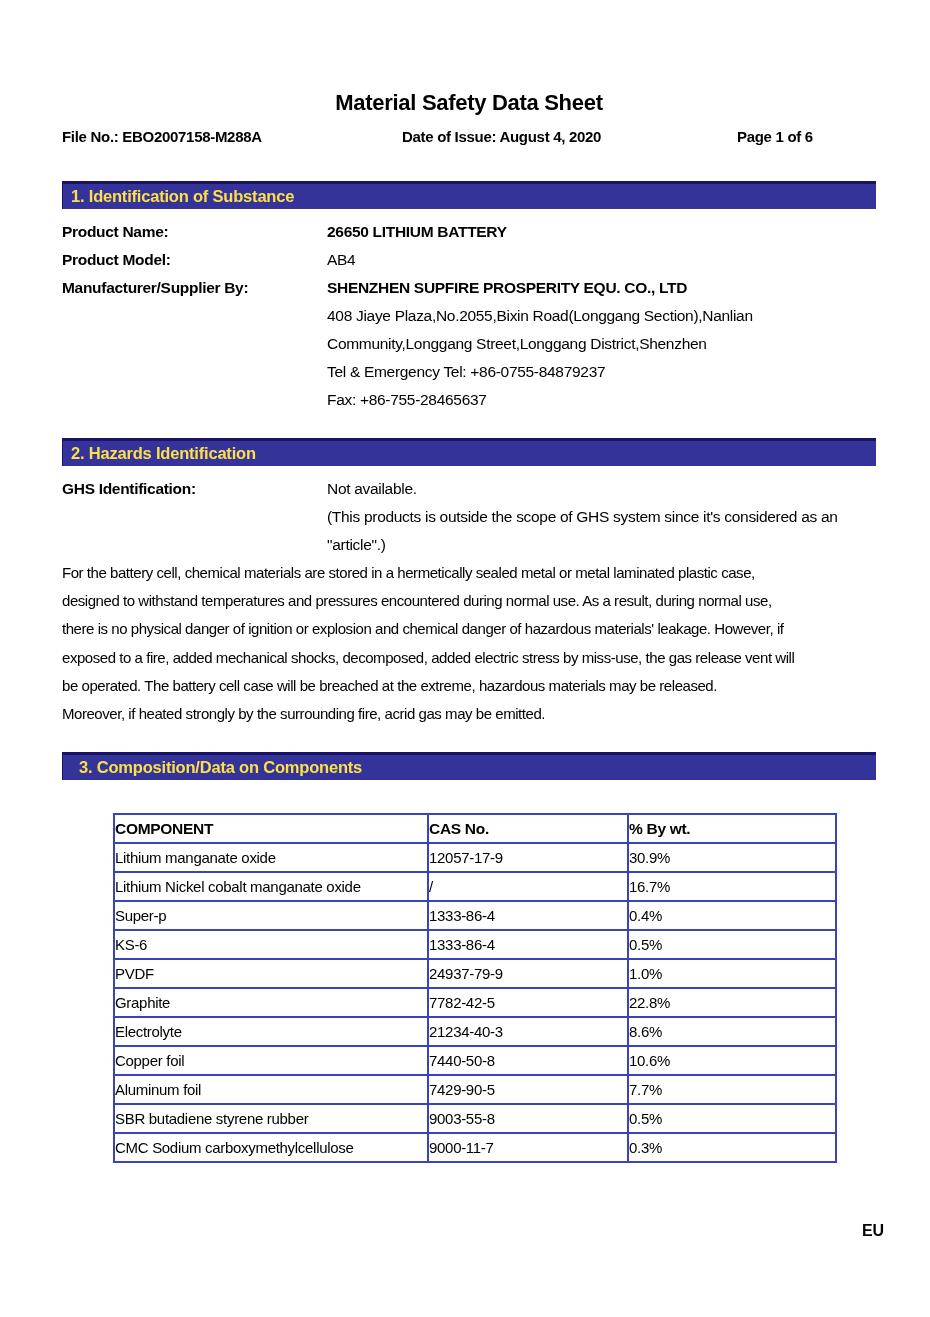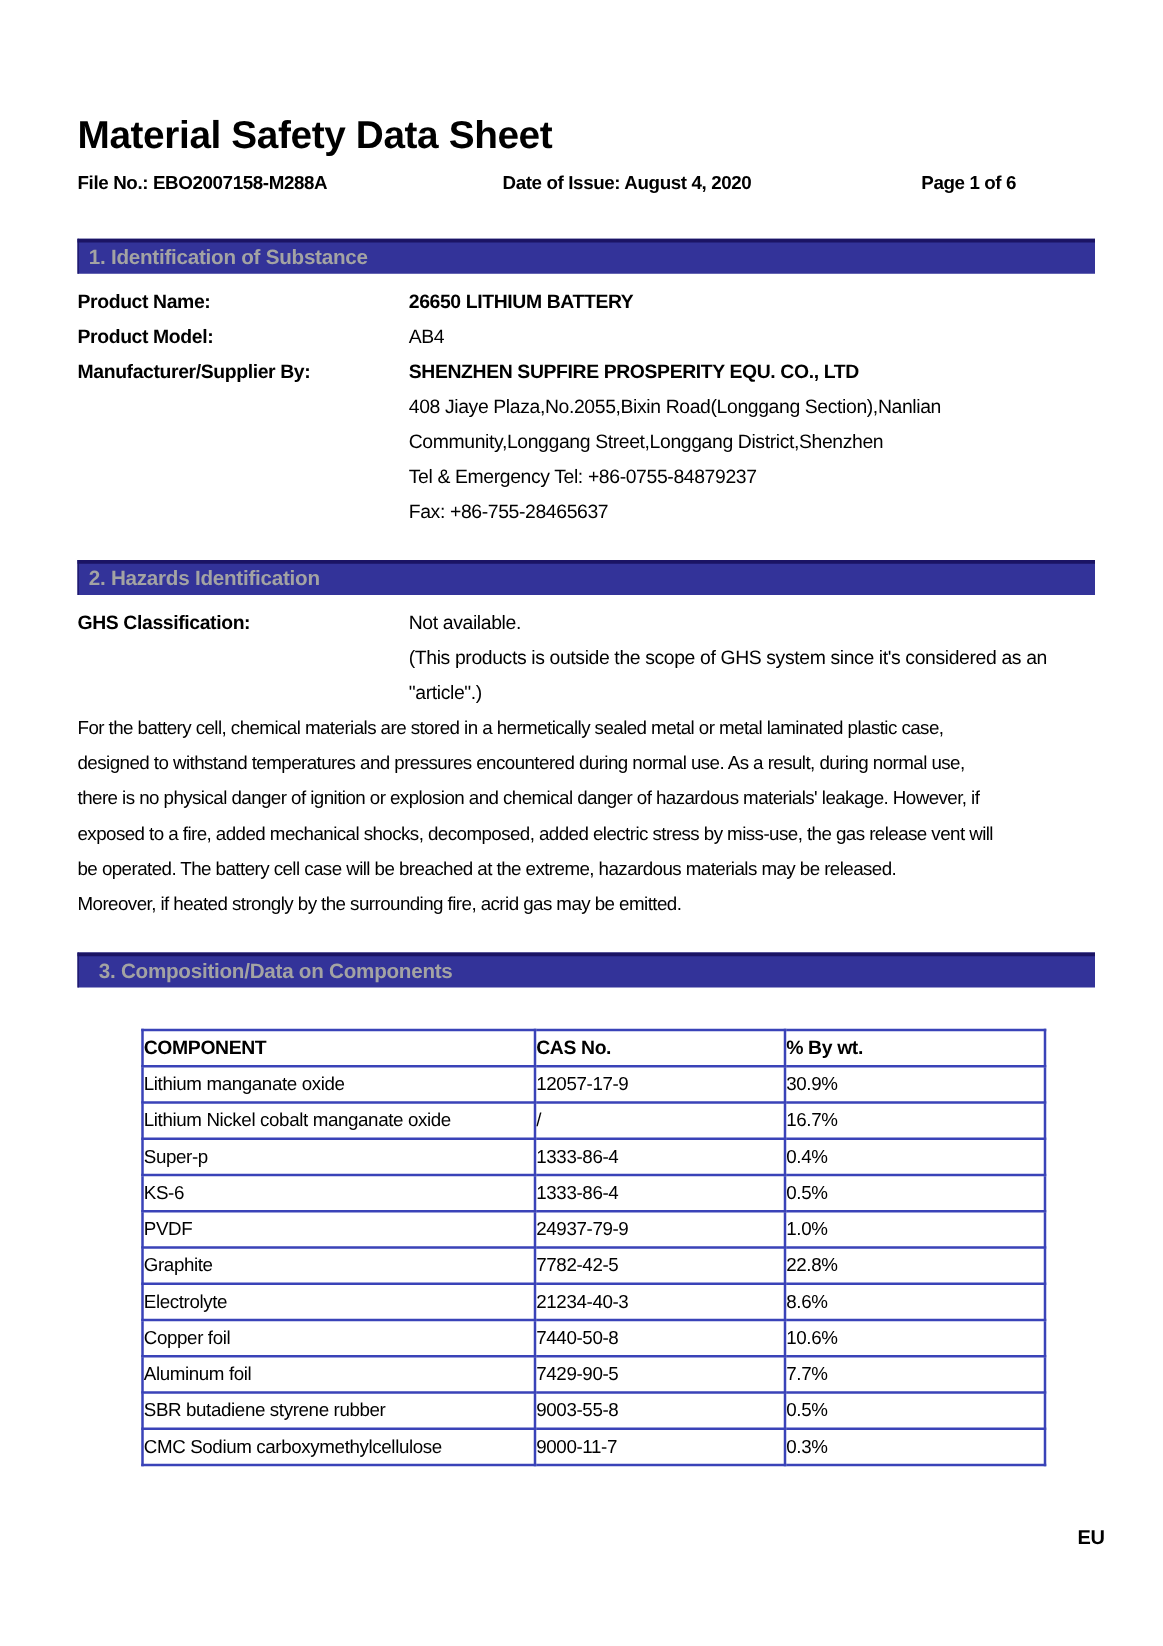--- a/index.html
+++ b/index.html
@@ -13,22 +13,22 @@
     position: relative;
     width: 930px;
     height: 1317px;
     background: #fff;
     box-sizing: border-box;
     padding: 0 54px 0 62px;
     overflow: hidden;
   }
   .title {
     margin: 90px 0 0 0;
-    text-align: left;
-    font-size: 31px;
+    text-align: center;
+    font-size: 22px;
     font-weight: bold;
     letter-spacing: -0.3px;
   }
   .meta {
     position: relative;
     height: 20px;
     margin-top: 12px;
     font-size: 15px;
     font-weight: bold;
     letter-spacing: -0.3px;
@@ -36,21 +36,21 @@
   }
   .meta-file { position: absolute; left: 0; }
   .meta-date { position: absolute; left: 340px; }
   .meta-page { position: absolute; left: 675px; }
   .banner {
     height: 25px;
     line-height: 25px;
     background: var(--banner-bg, #333399);
     border-top: 3px solid var(--banner-edge, #1B1464);
     border-left: 1px solid var(--banner-edge, #1B1464);
-    color: #a3a3a3;
+    color: #fde047;
     font-weight: bold;
     font-size: 16.5px;
     padding-left: 8px;
     letter-spacing: -0.2px;
   }
   .banner-1 { margin-top: 33px; }
   .banner-2 { margin-top: 24px; }
   .banner-3 { margin-top: 24px; padding-left: 16px; }
   .rows { margin-top: 9px; font-size: 15.5px; letter-spacing: -0.3px; }
   .row { display: flex; height: 28px; line-height: 28px; white-space: nowrap; }
@@ -132,21 +132,21 @@
     <div class="row">
       <span class="label"></span>
       <span class="value">Fax: +86-755-28465637</span>
     </div>
   </div>
 
   <div class="banner banner-2">2. Hazards Identification</div>
 
   <div class="rows">
     <div class="row">
-      <span class="label">GHS Classification:</span>
+      <span class="label">GHS Identification:</span>
       <span class="value">Not available.</span>
     </div>
     <div class="row">
       <span class="label"></span>
       <span class="value">(This products is outside the scope of GHS system since it's considered as an</span>
     </div>
     <div class="row">
       <span class="label"></span>
       <span class="value">"article".)</span>
     </div>

